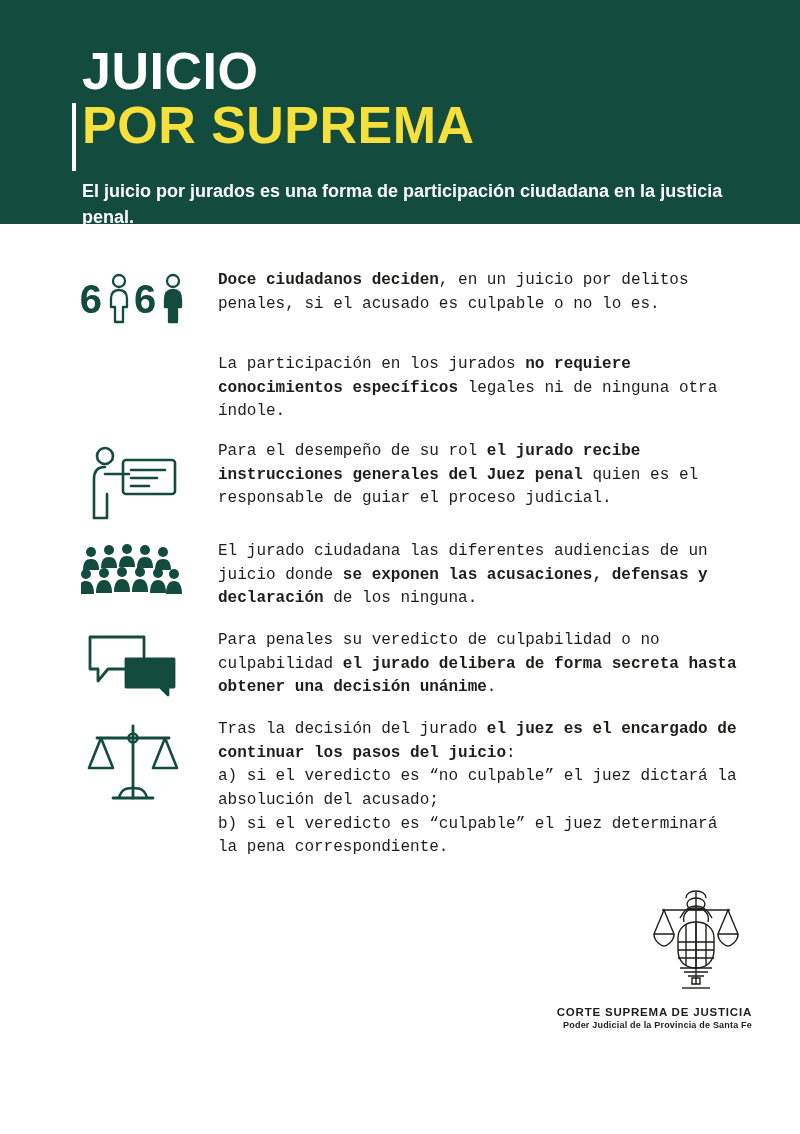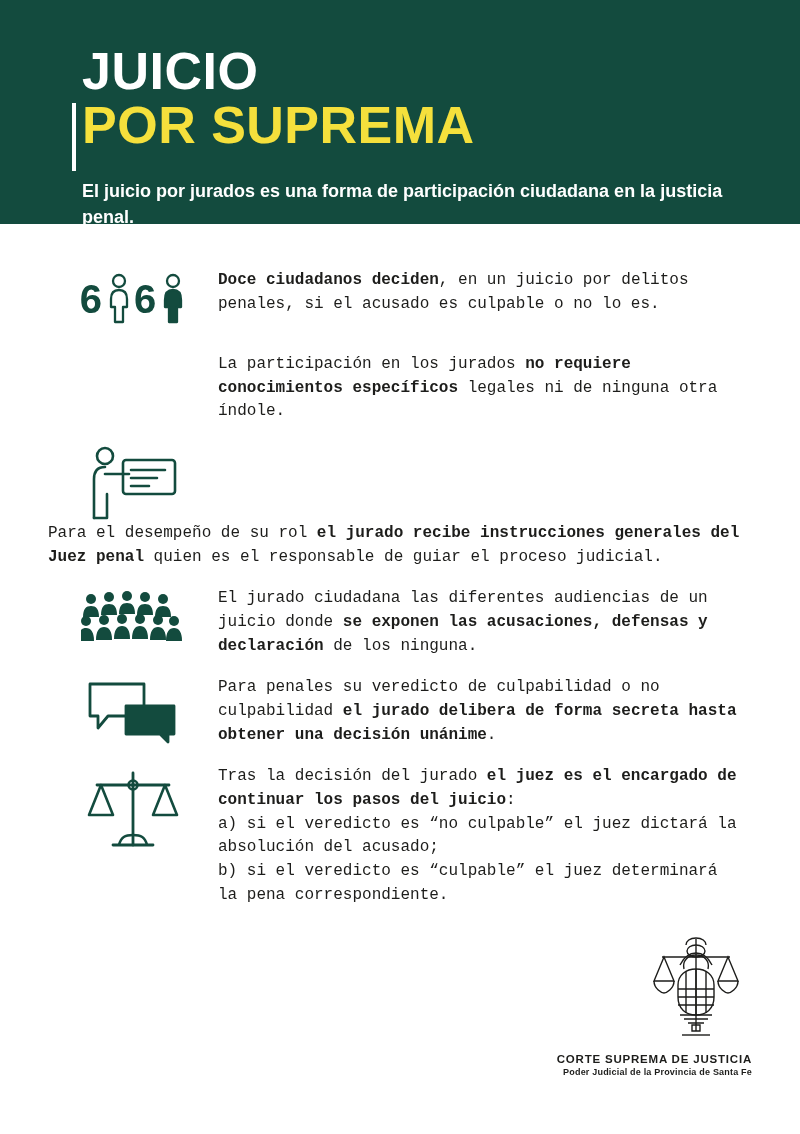--- a/index.html
+++ b/index.html
@@ -82,21 +82,21 @@
     line-height: 1.48;
     color: #1d1d1b;
     padding-right: 8px;
     font-family: Liberation Mono, monospace;
   }
   .text-cell b { font-weight: bold; }
 
   .row-1 .icon-cell { padding-top: 4px; }
   .row-2 { margin-top: 28px; }
   .row-2 .icon-cell { height: 1px; }
-  .row-3 { margin-top: 16px; flex-direction: column; }
+  .row-3 { margin-top: 16px; }
   .row-4 { margin-top: 18px; }
   .row-5 { margin-top: 18px; }
   .row-6 { margin-top: 18px; }
 
   .twelve {
     font-size: 40px;
     font-weight: bold;
     color: #134b3e;
     letter-spacing: 2px;
     display: flex;

